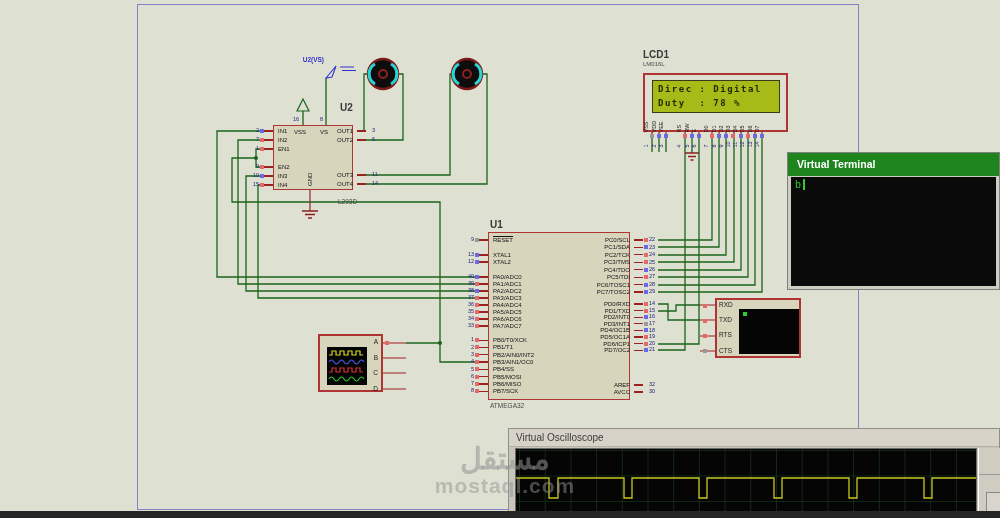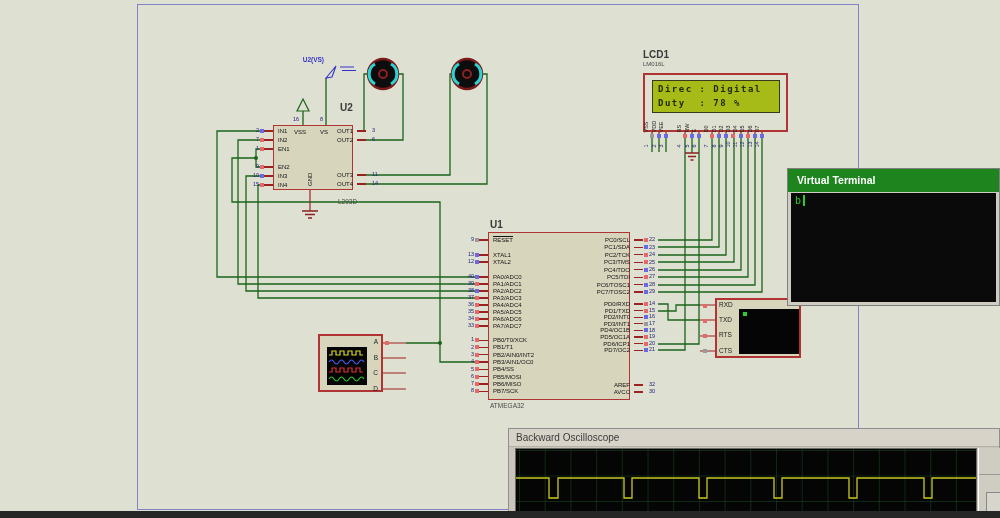--- a/index.html
+++ b/index.html
@@ -52,21 +52,21 @@
   .vtscreen{position:absolute;left:22px;top:9px;width:60px;height:45px;background:#050505;}
   .vtcur{position:absolute;left:4px;top:3px;width:4px;height:4px;background:#2ecc2e;}
 
   
   .toppin{position:absolute;font-size:6px;color:#131313;z-index:3;line-height:1;}
   .toppinnum{position:absolute;font-size:5.5px;color:#23237a;z-index:3;line-height:1;}
   .gndlabel{position:absolute;left:307px;top:186px;font-size:6px;color:#131313;transform:rotate(-90deg);transform-origin:0 0;z-index:3;line-height:1;}
   .pflag{position:absolute;left:284px;top:57px;width:40px;text-align:right;font-size:6.5px;font-weight:bold;color:#3333cc;z-index:3;line-height:1;}
 
   
-  .vtwin{position:absolute;left:787px;top:152px;width:213px;height:138px;background:#cfccc2;border:1px solid #7f7f7f;z-index:10;box-sizing:border-box;margin-top:16px;}
+  .vtwin{position:absolute;left:787px;top:152px;width:213px;height:138px;background:#cfccc2;border:1px solid #7f7f7f;z-index:10;box-sizing:border-box;}
   .vttitle{height:23px;background:#1e851e;color:#fff;font-size:10.5px;font-weight:600;line-height:23px;padding-left:9px;}
   .vtbody{position:absolute;left:3px;right:3px;top:24px;bottom:3px;background:#0a0a0a;}
   .vtchar{position:absolute;left:4px;top:3px;color:#2ecc2e;font-family:"DejaVu Sans Mono",monospace;font-size:10px;line-height:1;}
   .vtcursor{position:absolute;left:12px;top:2px;width:1.5px;height:11px;background:#2ecc2e;}
 
   
   .scopewin{position:absolute;left:508px;top:428px;width:492px;height:90px;background:#c9c5bb;border:1px solid #8f8f8f;z-index:10;box-sizing:border-box;}
   .scopetitle{height:17px;background:#d7d3c9;border-bottom:1px solid #b5b1a7;font-size:10px;color:#3c3c3c;line-height:17px;padding-left:7px;}
   .scopeplot{position:absolute;left:6px;top:19px;width:460px;height:71px;background:#050505;border:1px solid #6a6a6a;box-sizing:content-box;}
   .scopepanel{position:absolute;left:469px;top:19px;width:23px;height:71px;background:#cfccc2;border-left:1px solid #fff;}
@@ -680,34 +680,38 @@
 
   <div class="vtwin">
     <div class="vttitle">Virtual Terminal</div>
     <div class="vtbody">
       <span class="vtchar">b</span>
       <span class="vtcursor"></span>
     </div>
   </div>
 
   <div class="scopewin">
-    <div class="scopetitle">Backward Oscilloscope</div>
+    <div class="scopetitle">Virtual Oscilloscope</div>
     <div class="scopeplot">
       <svg width="460" height="71">
         <defs>
           <pattern id="grid" width="25.7" height="25.5" patternUnits="userSpaceOnUse" x="4" y="2">
             <path d="M25.7,0 V25.5 M0,25.5 H25.7" stroke="#1d4a1d" stroke-width="1" fill="none"></path>
           </pattern>
         </defs>
         <rect x="0" y="0" width="460" height="71" fill="url(#grid)"></rect>
         <path d="M0,29 H33 V49 H42 V29 H108 V49 H116 V29 H183 V49 H191 V29 H258 V49 H266 V29 H333 V49 H341 V29 H408 V49 H416 V29 H460" stroke="#c8c822" stroke-width="1.3" fill="none"></path>
       </svg>
     </div>
     <div class="scopepanel">
       <div class="divider"></div>
       <div class="subpanel"></div>
     </div>
   </div>
 
+  <div class="watermark">
+    <div class="wm1">مستقل</div>
+    <div class="wm2">mostaql.com</div>
+  </div>
 
   <div class="taskbar"></div>
 
 </div>
 
 </body></html>

